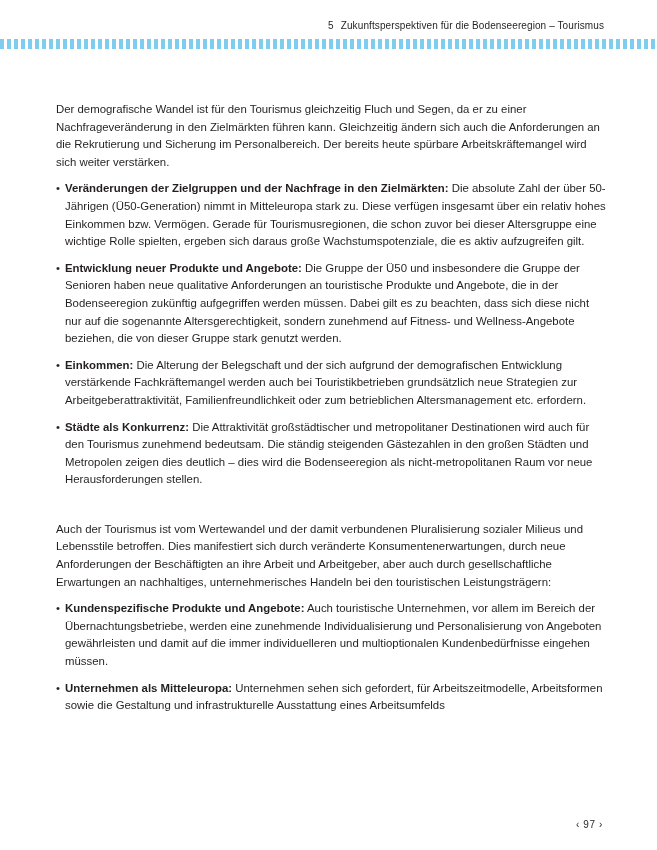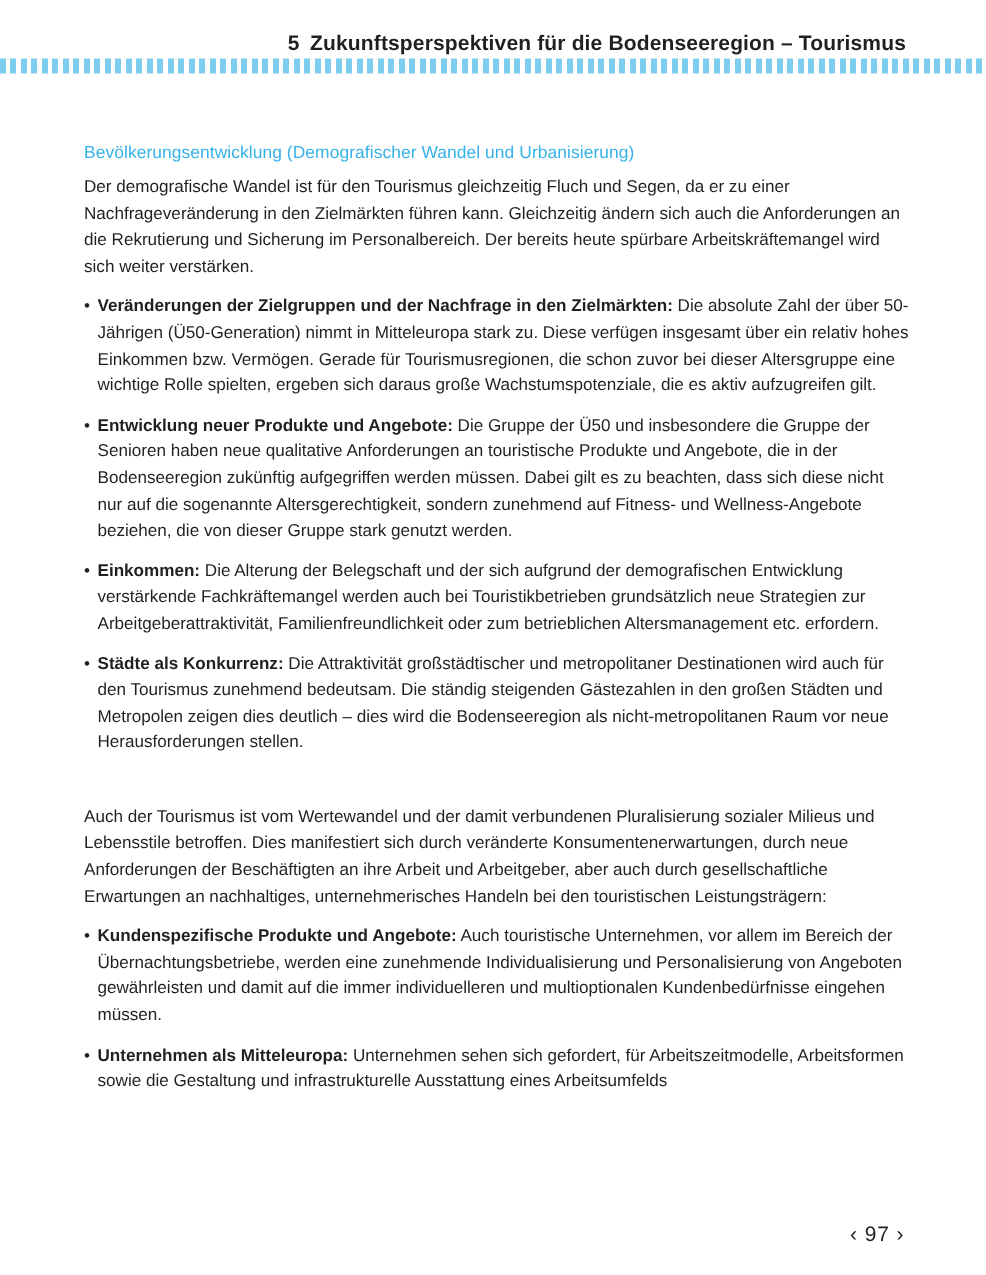--- a/index.html
+++ b/index.html
@@ -19,22 +19,22 @@
     width: 657px;
     height: 850px;
     box-sizing: border-box;
   }
 
   
   .running-head {
     position: absolute;
     top: 20px;
     right: 53px;
-    font-size: 14px;
-    font-weight: bold;
+    font-size: 10px;
+    font-weight: normal;
     color: #231f20;
     letter-spacing: 0.1px;
     white-space: nowrap;
   }
   .running-head .rh-num {
     margin-right: 7px;
   }
 
   .rule-dashed {
     position: absolute;
@@ -106,21 +106,21 @@
   }
   .lead-in {
     font-weight: bold;
   }
 
   
   .folio {
     position: absolute;
     bottom: 20px;
     right: 54px;
-    font-size: 14px;
+    font-size: 10px;
     color: #231f20;
     letter-spacing: 0.6px;
     white-space: nowrap;
   }
 </style>
 </head>
 <body>
 
 <div class="page">
 
@@ -128,21 +128,20 @@
     <span class="rh-num">5</span><span>Zukunftsperspektiven für die Bodenseeregion – Tourismus</span>
   </div>
 
   <div class="rule-dashed"></div>
 
   <div class="content">
 
 
     <div class="space-before-head"></div>
 
-    <h2 class="section-heading">Bevölkerungsentwicklung (Demografischer Wandel und Urbanisierung)</h2>
     <div class="space-after-head"></div>
     <p class="body-text">Der demografische Wandel ist für den Tourismus gleichzeitig Fluch und Segen, da er zu einer Nachfrageveränderung in den Zielmärkten führen kann. Gleichzeitig ändern sich auch die Anforderungen an die Rekrutierung und Sicherung im Personalbereich. Der bereits heute spürbare Arbeitskräftemangel wird sich weiter verstärken.</p>
     <div class="space-before-list"></div>
 
     <ul class="bullet-list">
       <li>
         <span class="bullet-dot">•</span><span class="lead-in">Veränderungen der Zielgruppen und der Nachfrage in den Zielmärkten:</span><span> Die absolute Zahl der über 50-Jährigen (Ü50-Generation) nimmt in Mitteleuropa stark zu. Diese verfügen insgesamt über ein relativ hohes Einkommen bzw. Vermögen. Gerade für Tourismusregionen, die schon zuvor bei dieser Altersgruppe eine wichtige Rolle spielten, ergeben sich daraus große Wachstumspotenziale, die es aktiv aufzugreifen gilt.</span>
       </li>
       <li>
         <span class="bullet-dot">•</span><span class="lead-in">Entwicklung neuer Produkte und Angebote:</span><span> Die Gruppe der Ü50 und insbesondere die Gruppe der Senioren haben neue qualitative Anforderungen an touristische Produkte und Angebote, die in der Bodenseeregion zukünftig aufgegriffen werden müssen. Dabei gilt es zu beachten, dass sich diese nicht nur auf die sogenannte Altersgerechtigkeit, sondern zunehmend auf Fitness- und Wellness-Angebote beziehen, die von dieser Gruppe stark genutzt werden.</span>

